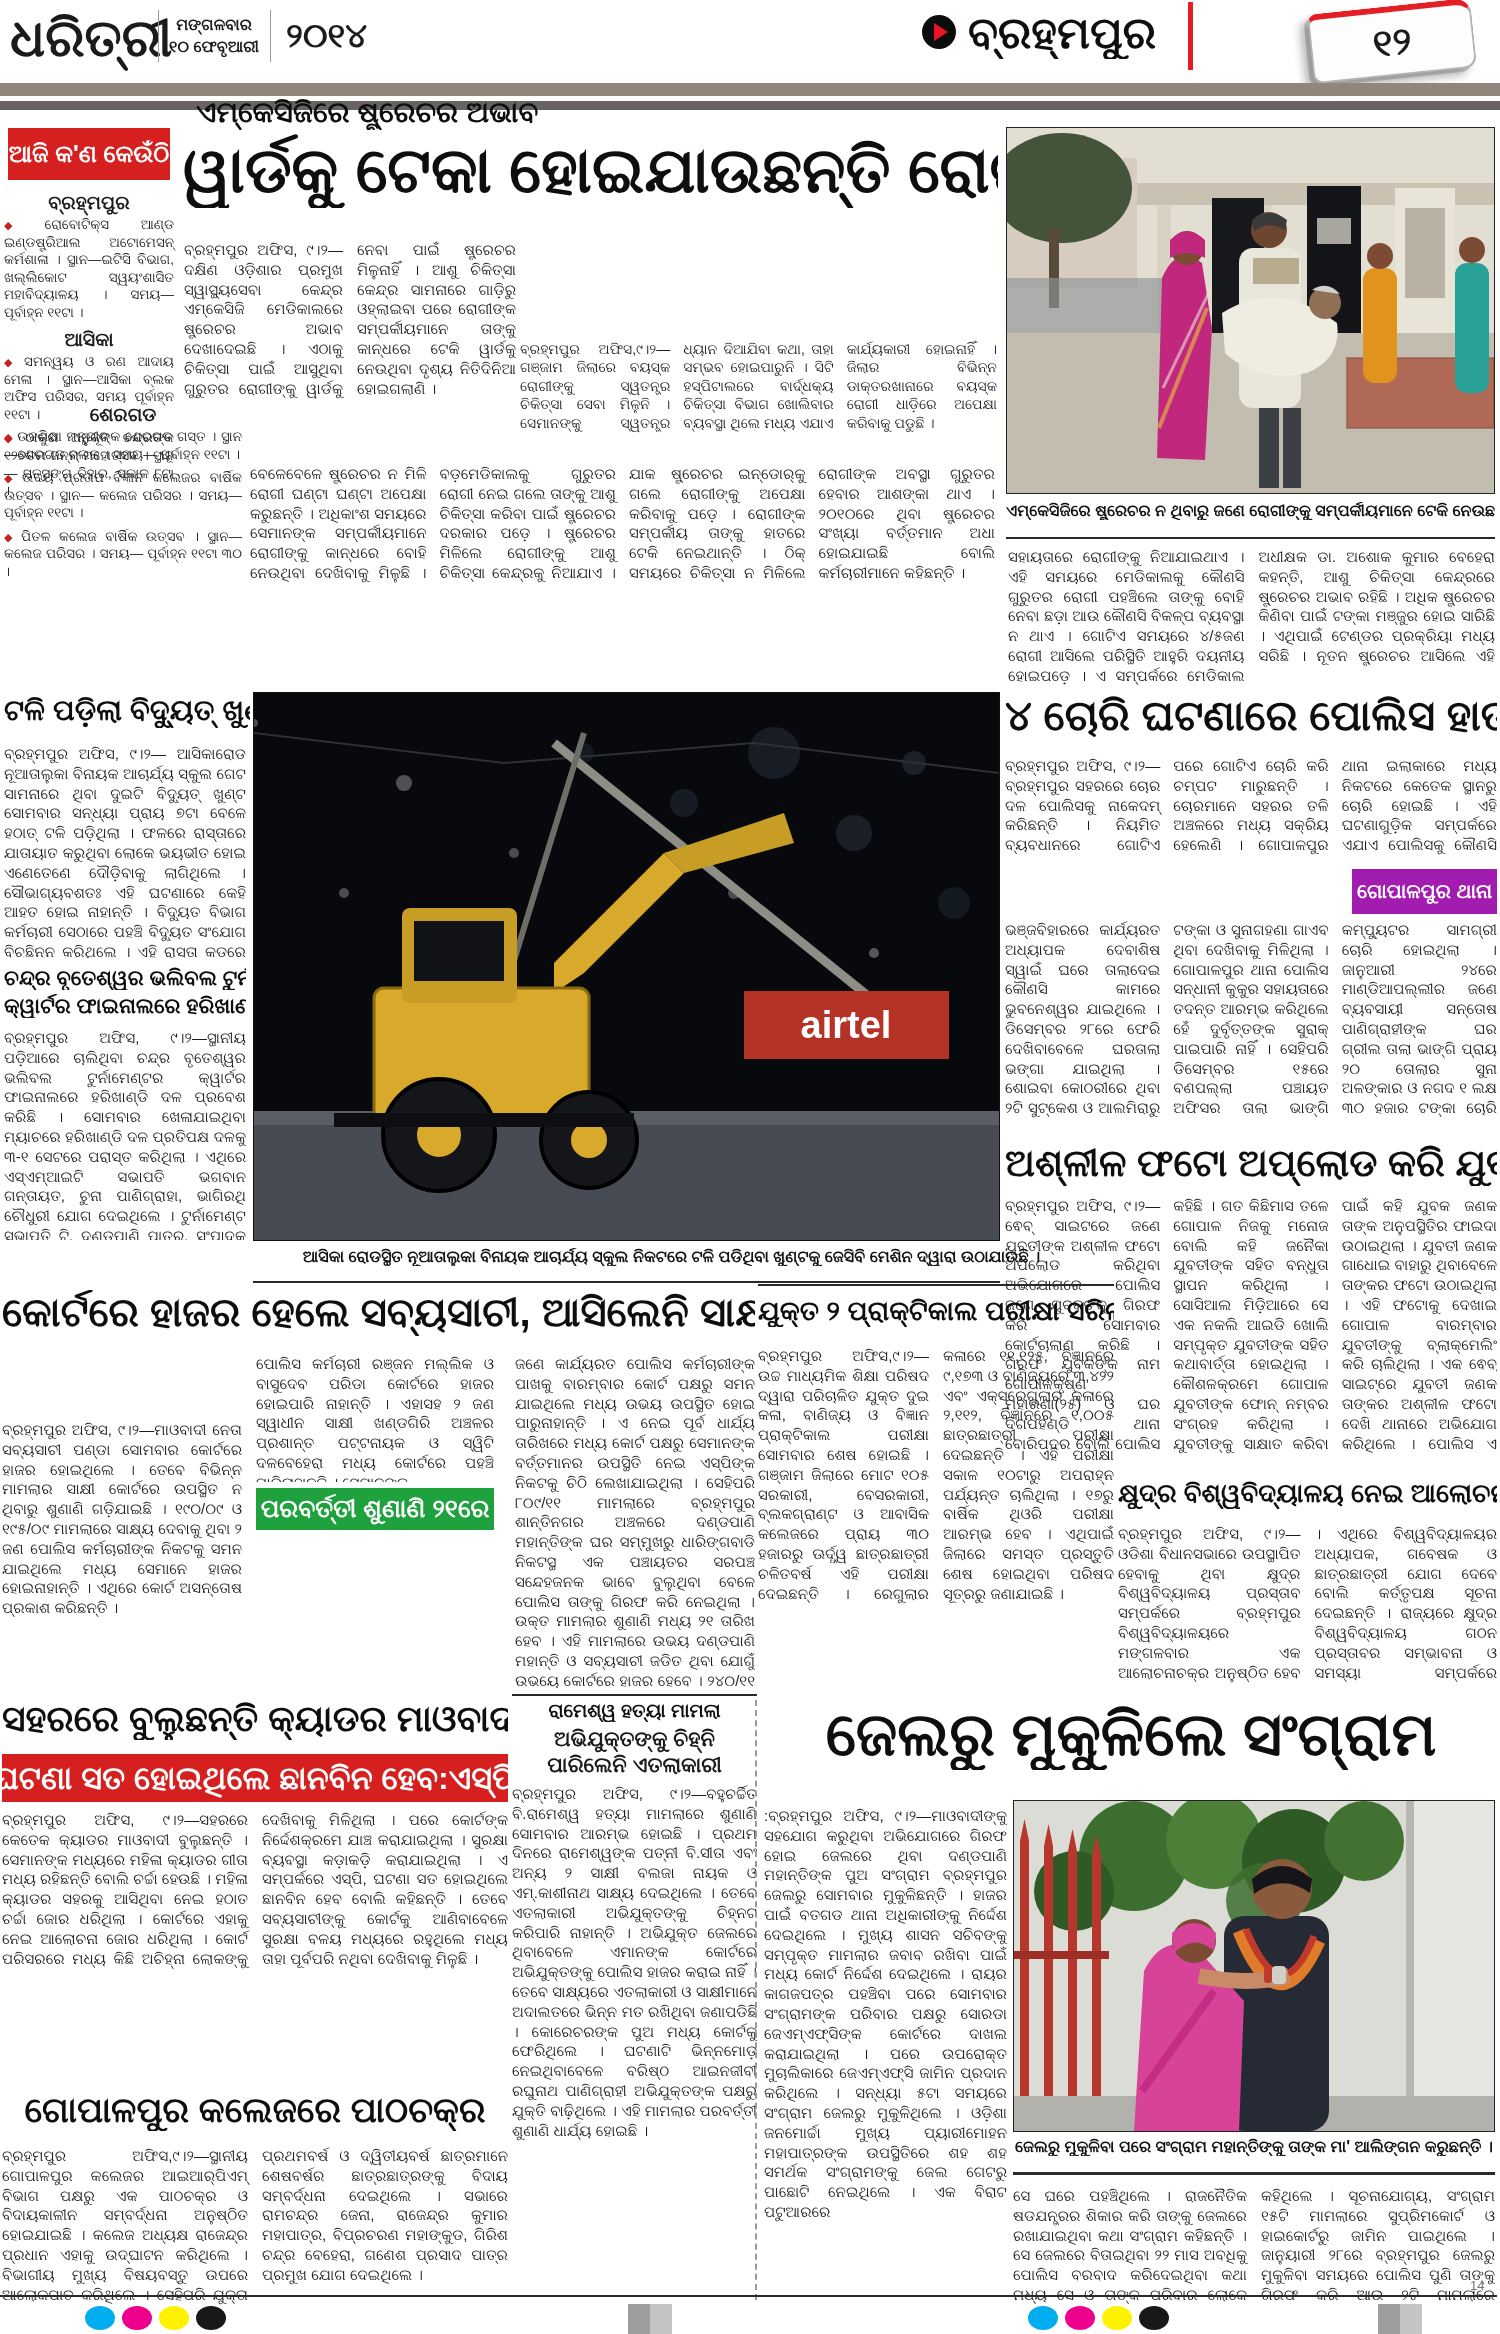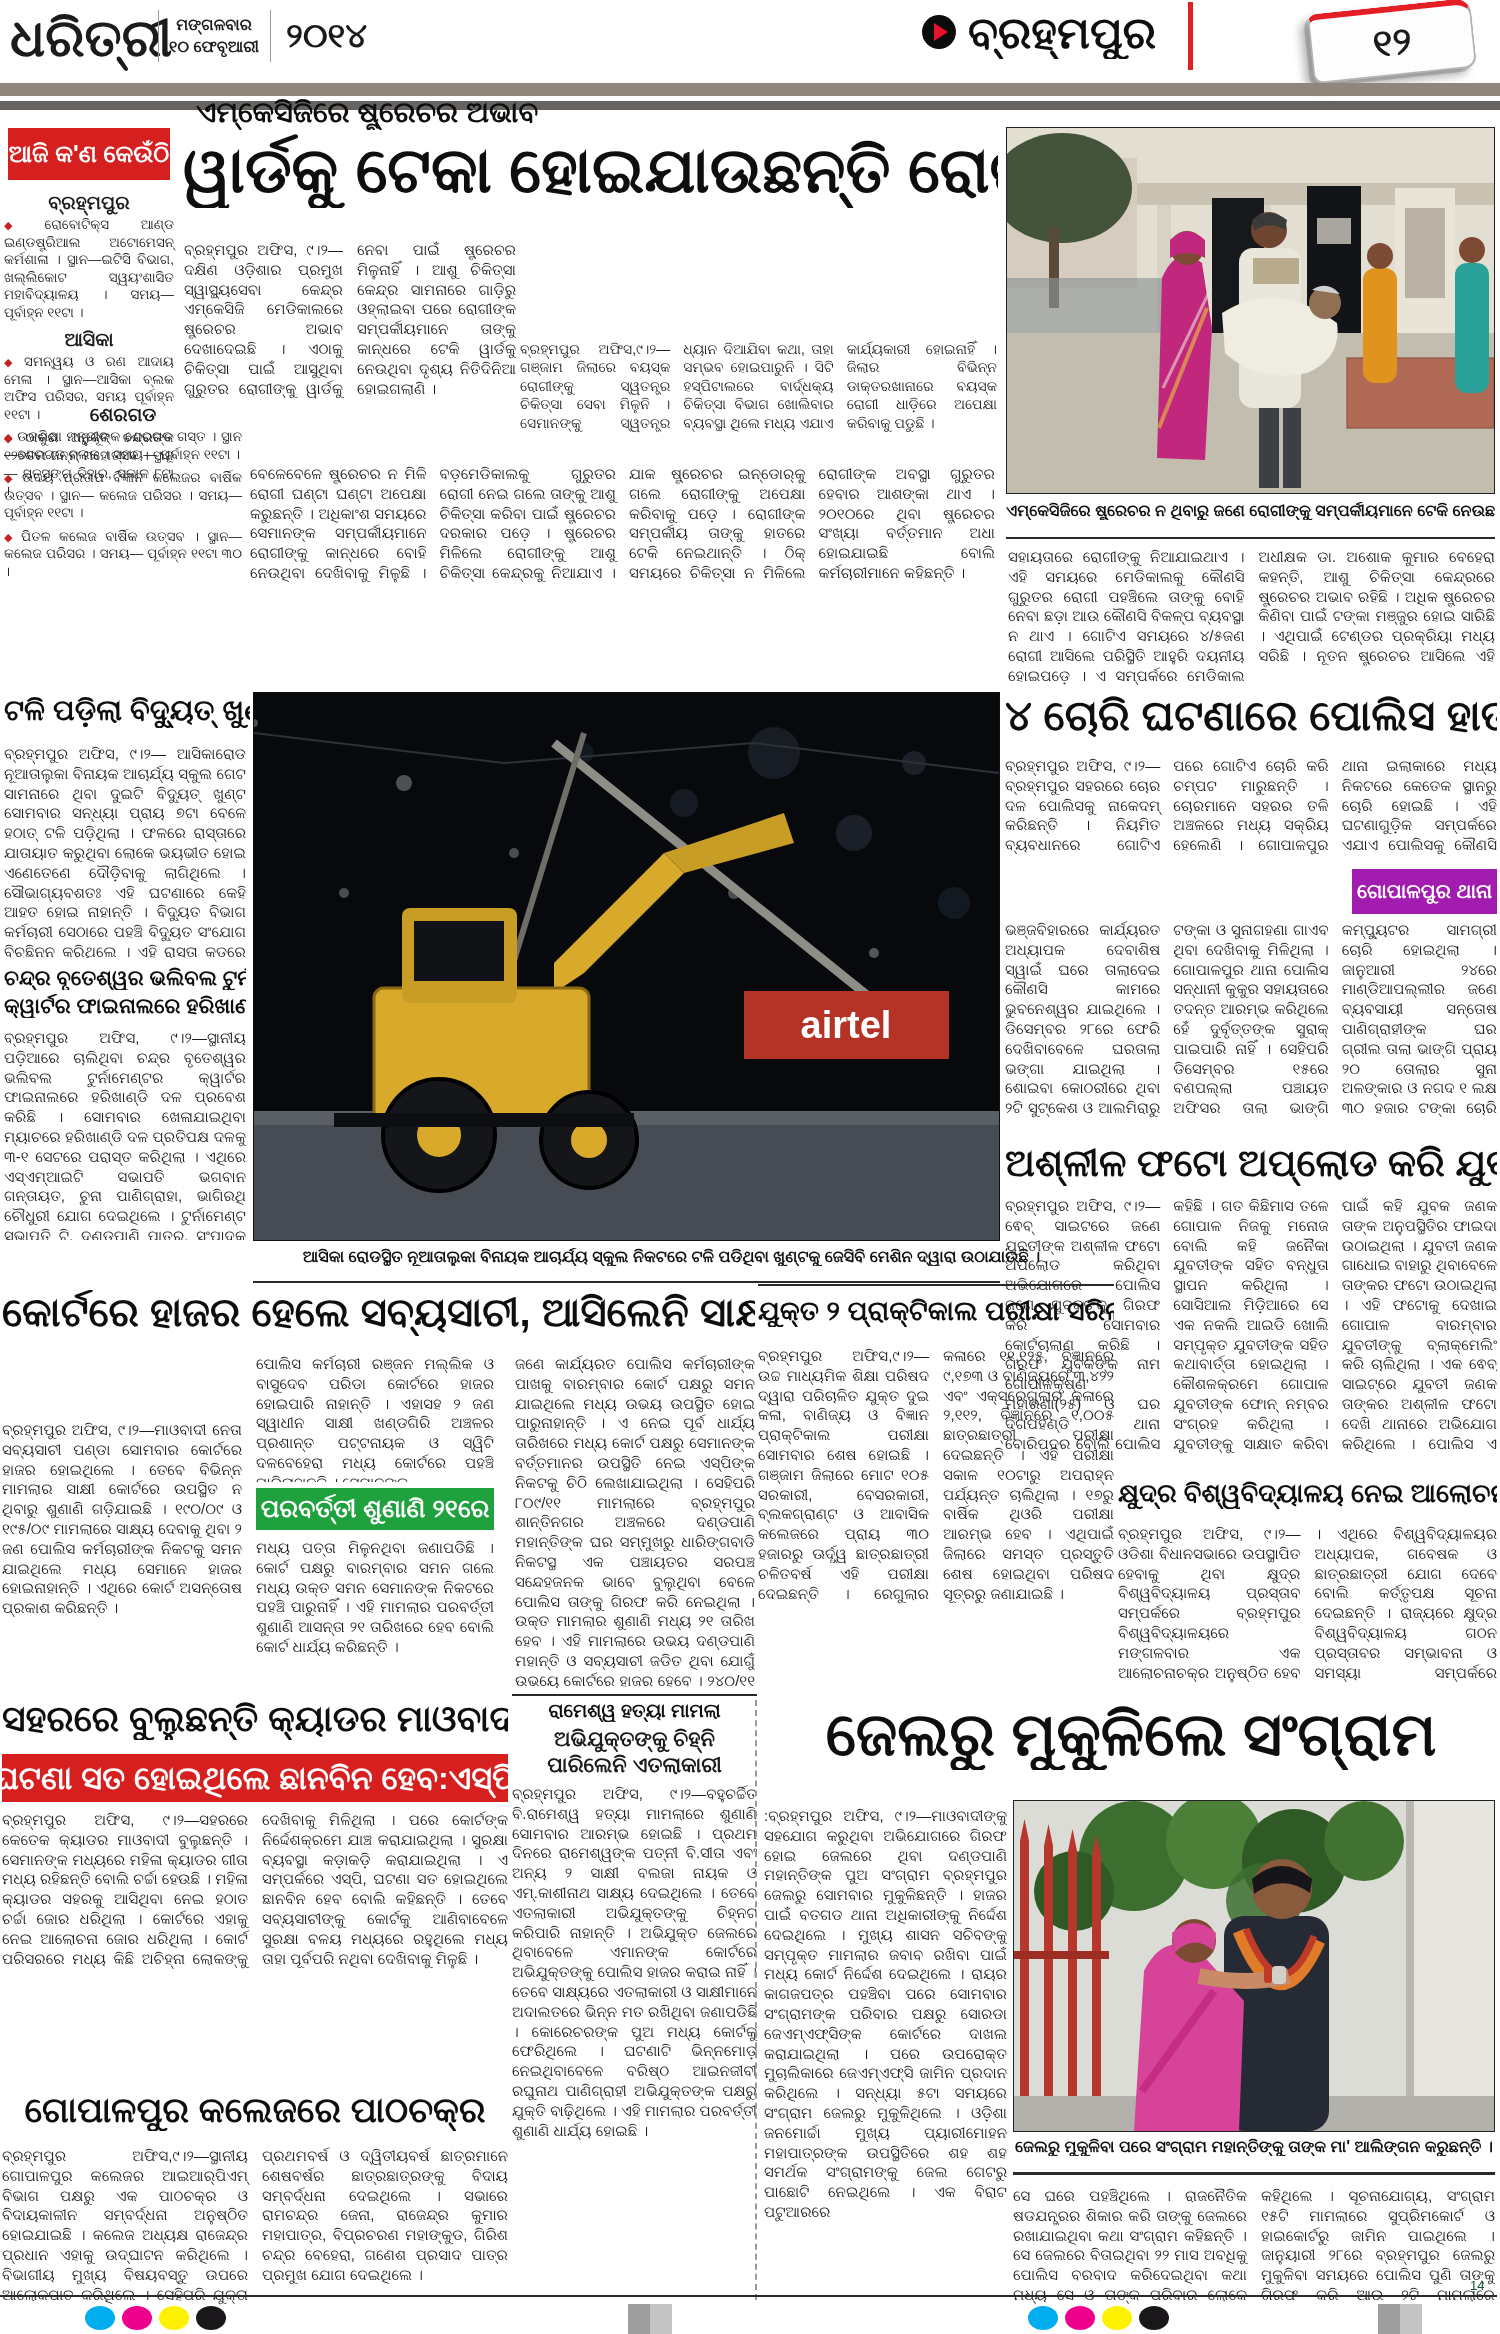--- a/index.html
+++ b/index.html
@@ -180,21 +180,20 @@
   <div class="abs hl" style="left:1005px;top:1142px;width:492px;font-size:38px;">ଅଶ୍ଳୀଳ ଫଟୋ ଅପ୍‌ଲୋଡ କରି ଯୁବକ ଗିରଫ</div>
   <div class="abs bodytxt cols3" style="left:1005px;top:1196px;width:492px;height:276px;">ବ୍ରହ୍ମପୁର ଅଫିସ, ୯।୨—ଵେବ୍ ସାଇଟରେ ଜଣେ ଯୁବତୀଙ୍କ ଅଶ୍ଳୀଳ ଫଟୋ ଅପଲୋଡ କରିଥିବା ଅଭିଯୋଗରେ ପୋଲିସ ଜଣେ ଯୁବକଙ୍କୁ ଗିରଫ କରି ସୋମବାର କୋର୍ଟଚାଲାଣ କରିଛି । ଗିରଫ ଯୁବକଙ୍କ ନାମ ଗୋପାଳକୃଷ୍ଣ ମହାରଣା(୨୫) ଓ ଘର ଦିଗପହଣ୍ଡି ଥାନା ବୋରିପଦର ବୋଲି ପୋଲିସ କହିଛି । ଗତ କିଛିମାସ ତଳେ ଗୋପାଳ ନିଜକୁ ମନୋଜ ବୋଲି କହି ଜନୈକା ଯୁବତୀଙ୍କ ସହିତ ବନ୍ଧୁତା ସ୍ଥାପନ କରିଥିଲା । ସୋସିଆଲ ମିଡ଼ିଆରେ ସେ ଏକ ନକଲି ଆଇଡି ଖୋଲି ସମ୍ପୃକ୍ତ ଯୁବତୀଙ୍କ ସହିତ କଥାବାର୍ତ୍ତା ହୋଇଥିଲା । କୌଶଳକ୍ରମେ ଗୋପାଳ ଯୁବତୀଙ୍କ ଫୋନ୍ ନମ୍ବର ସଂଗ୍ରହ କରିଥିଲା । ଯୁବତୀଙ୍କୁ ସାକ୍ଷାତ କରିବା ପାଇଁ କହି ଯୁବକ ଜଣକ ତାଙ୍କ ଅନୁପସ୍ଥିତିର ଫାଇଦା ଉଠାଇଥିଲା । ଯୁବତୀ ଜଣକ ଗାଧୋଇ ବାହାରୁ ଥିବାବେଳେ ତାଙ୍କର ଫଟୋ ଉଠାଇଥିଲା । ଏହି ଫଟୋକୁ ଦେଖାଇ ଗୋପାଳ ବାରମ୍ବାର ଯୁବତୀଙ୍କୁ ବ୍ଲାକ୍‌ମେଲିଂ କରି ଚାଲିଥିଲା । ଏକ ଵେବ୍ ସାଇଟ୍‌ରେ ଯୁବତୀ ଜଣକ ତାଙ୍କର ଅଶ୍ଳୀଳ ଫଟୋ ଦେଖି ଥାନାରେ ଅଭିଯୋଗ କରିଥିଲେ । ପୋଲିସ ଏ ନେଇ ତନାଘନା ଆରମ୍ଭ କରି ସାଇବର୍ କ୍ରାଇମ୍ ଇନ୍‌ଭେଷ୍ଟିଗେଶନ୍ ୟୁନିଟ୍‌ର ସହାୟତା ନେଇଥିଲା । ଗୋପାଳ ଏହି ଫଟୋ ଅପଲୋଡ କରିଥିବା ନେଇ ପୋଲିସ ଜାଣିବା ପରେ ତାଙ୍କୁ କେସ୍ ନମ୍ବର ୨୨/୧୪ରେ ଗିରଫ କରିଛି ।</div>
 
   <div class="abs hl" style="left:1118px;top:1478px;width:379px;font-size:26px;">କ୍ଷୁଦ୍ର ବିଶ୍ୱବିଦ୍ୟାଳୟ ନେଇ ଆଲୋଚନା ଆଜି</div>
   <div class="abs bodytxt cols2" style="left:1118px;top:1524px;width:379px;height:166px;">ବ୍ରହ୍ମପୁର ଅଫିସ, ୯।୨—ଓଡିଶା ବିଧାନସଭାରେ ଉପସ୍ଥାପିତ ହେବାକୁ ଥିବା କ୍ଷୁଦ୍ର ବିଶ୍ୱବିଦ୍ୟାଳୟ ପ୍ରସ୍ତାବ ସମ୍ପର୍କରେ ବ୍ରହ୍ମପୁର ବିଶ୍ୱବିଦ୍ୟାଳୟରେ ମଙ୍ଗଳବାର ଏକ ଆଲୋଚନାଚକ୍ର ଅନୁଷ୍ଠିତ ହେବ । ଏଥିରେ ବିଶ୍ୱବିଦ୍ୟାଳୟର ଅଧ୍ୟାପକ, ଗବେଷକ ଓ ଛାତ୍ରଛାତ୍ରୀ ଯୋଗ ଦେବେ ବୋଲି କର୍ତ୍ତୃପକ୍ଷ ସୂଚନା ଦେଇଛନ୍ତି । ରାଜ୍ୟରେ କ୍ଷୁଦ୍ର ବିଶ୍ୱବିଦ୍ୟାଳୟ ଗଠନ ପ୍ରସ୍ତାବର ସମ୍ଭାବନା ଓ ସମସ୍ୟା ସମ୍ପର୍କରେ ବିଶେଷଜ୍ଞମାନେ ମତ ରଖିବେ ବୋଲି ଜଣାଯାଇଛି ।</div>
 
   <div class="abs hl" style="left:2px;top:1290px;width:753px;font-size:40px;">କୋର୍ଟରେ ହାଜର ହେଲେ ସବ୍ୟସାଚୀ, ଆସିଲେନି ସାକ୍ଷୀ</div>
   <div class="abs bodytxt" style="left:2px;top:1420px;width:240px;height:336px;">ବ୍ରହ୍ମପୁର ଅଫିସ, ୯।୨—ମାଓବାଦୀ ନେତା ସବ୍ୟସାଚୀ ପଣ୍ଡା ସୋମବାର କୋର୍ଟରେ ହାଜର ହୋଇଥିଲେ । ତେବେ ବିଭିନ୍ନ ମାମଲାର ସାକ୍ଷୀ କୋର୍ଟରେ ଉପସ୍ଥିତ ନ ଥିବାରୁ ଶୁଣାଣି ଗଡ଼ିଯାଇଛି । ୧୯୦/୦୯ ଓ ୧୯୫/୦୯ ମାମଲାରେ ସାକ୍ଷ୍ୟ ଦେବାକୁ ଥିବା ୨ ଜଣ ପୋଲିସ କର୍ମଚାରୀଙ୍କ ନିକଟକୁ ସମନ ଯାଇଥିଲେ ମଧ୍ୟ ସେମାନେ ହାଜର ହୋଇନାହାନ୍ତି । ଏଥିରେ କୋର୍ଟ ଅସନ୍ତୋଷ ପ୍ରକାଶ କରିଛନ୍ତି ।</div>
   <div class="abs bodytxt" style="left:256px;top:1354px;width:238px;height:128px;">ପୋଲିସ କର୍ମଚାରୀ ରଞ୍ଜନ ମଲ୍ଲିକ ଓ ବାସୁଦେବ ପରିଡା କୋର୍ଟରେ ହାଜର ହୋଇପାରି ନାହାନ୍ତି । ଏହାସହ ୨ ଜଣ ସ୍ୱାଧୀନ ସାକ୍ଷୀ ଖଣ୍ଡଗିରି ଅଞ୍ଚଳର ପ୍ରଶାନ୍ତ ପଟ୍ଟନାୟକ ଓ ସ୍ୱିଟି ଦଳବେହେରା ମଧ୍ୟ କୋର୍ଟରେ ପହଞ୍ଚି ପାରିନାହାନ୍ତି । ସେମାନଙ୍କ</div>
   <div class="abs boxlabel" style="left:256px;top:1488px;width:238px;height:42px;background:#1fa23e;font-size:25px;">ପରବର୍ତ୍ତୀ ଶୁଣାଣି ୨୧ରେ</div>
-  <div class="abs bodytxt" style="left:256px;top:1538px;width:238px;height:152px;">ମଧ୍ୟ ପତ୍ତା ମିଳୁନଥିବା ଜଣାପଡିଛି । କୋର୍ଟ ପକ୍ଷରୁ ବାରମ୍ବାର ସମନ ଗଲେ ମଧ୍ୟ ଉକ୍ତ ସମନ ସେମାନଙ୍କ ନିକଟରେ ପହଞ୍ଚି ପାରୁନାହିଁ । ଏହି ମାମଲାର ପରବର୍ତ୍ତୀ ଶୁଣାଣି ଆସନ୍ତା ୨୧ ତାରିଖରେ ହେବ ବୋଲି କୋର୍ଟ ଧାର୍ଯ୍ୟ କରିଛନ୍ତି ।</div>
   <div class="abs bodytxt" style="left:515px;top:1354px;width:240px;height:336px;">ଜଣେ କାର୍ଯ୍ୟରତ ପୋଲିସ କର୍ମଚାରୀଙ୍କ ପାଖକୁ ବାରମ୍ବାର କୋର୍ଟ ପକ୍ଷରୁ ସମନ ଯାଇଥିଲେ ମଧ୍ୟ ଉଭୟ ଉପସ୍ଥିତ ହୋଇ ପାରୁନାହାନ୍ତି । ଏ ନେଇ ପୂର୍ବ ଧାର୍ଯ୍ୟ ତାରିଖରେ ମଧ୍ୟ କୋର୍ଟ ପକ୍ଷରୁ ସେମାନଙ୍କ ବର୍ତ୍ତମାନର ଉପସ୍ଥିତି ନେଇ ଏସ୍‌ପିଙ୍କ ନିକଟକୁ ଚିଠି ଲେଖାଯାଇଥିଲା । ସେହିପରି ୮୦୯/୧୧ ମାମଲାରେ ବ୍ରହ୍ମପୁର ଶାନ୍ତିନଗର ଅଞ୍ଚଳରେ ଦଣ୍ଡପାଣି ମହାନ୍ତିଙ୍କ ଘର ସମ୍ମୁଖରୁ ଧାରିଙ୍ଗବାଡି ନିକଟସ୍ଥ ଏକ ପଞ୍ଚାୟତର ସରପଞ୍ଚ ସନ୍ଦେହଜନକ ଭାବେ ବୁଲୁଥିବା ବେଳେ ପୋଲିସ ତାଙ୍କୁ ଗିରଫ କରି ନେଇଥିଲା । ଉକ୍ତ ମାମଲାର ଶୁଣାଣି ମଧ୍ୟ ୨୧ ତାରିଖ ହେବ । ଏହି ମାମଲାରେ ଉଭୟ ଦଣ୍ଡପାଣି ମହାନ୍ତି ଓ ସବ୍ୟସାଚୀ ଜଡିତ ଥିବା ଯୋଗୁଁ ଉଭୟେ କୋର୍ଟରେ ହାଜର ହେବେ । ୨୪୦/୧୧ ମାମଲାରେ ସାକ୍ଷୀ ବାରମ୍ବାର ଅନୁପସ୍ଥିତ ରହୁଥିବାରୁ କୋର୍ଟ ପକ୍ଷରୁ ସାକ୍ଷୀମାନଙ୍କୁ ଯୋଗାଯୋଗ କରାଯାଉଛି ।</div>
 
   <div class="abs rule" style="left:758px;top:1284px;width:356px;height:2px;"></div>
   <div class="abs hl centered" style="left:758px;top:1296px;width:356px;font-size:27px;">ଯୁକ୍ତ ୨ ପ୍ରାକ୍ଟିକାଲ ପରୀକ୍ଷା ସରିଲା</div>
   <div class="abs bodytxt cols2" style="left:758px;top:1346px;width:356px;height:344px;">ବ୍ରହ୍ମପୁର ଅଫିସ,୯।୨— ଉଚ୍ଚ ମାଧ୍ୟମିକ ଶିକ୍ଷା ପରିଷଦ ଦ୍ୱାରା ପରିଚାଳିତ ଯୁକ୍ତ ଦୁଇ କଳା, ବାଣିଜ୍ୟ ଓ ବିଜ୍ଞାନ ପ୍ରାକ୍ଟିକାଲ ପରୀକ୍ଷା ସୋମବାର ଶେଷ ହୋଇଛି । ଗଞ୍ଜାମ ଜିଲାରେ ମୋଟ ୧୦୫ ସରକାରୀ, ବେସରକାରୀ, ବ୍ଲକଗ୍ରାଣ୍ଟ ଓ ଆବାସିକ କଲେଜରେ ପ୍ରାୟ ୩୦ ହଜାରରୁ ଊର୍ଦ୍ଧ୍ୱ ଛାତ୍ରଛାତ୍ରୀ ଚଳିତବର୍ଷ ଏହି ପରୀକ୍ଷା ଦେଇଛନ୍ତି । ରେଗୁଲାର କଳାରେ ୧୧,୧୨୫, ବିଜ୍ଞାନରେ ୯,୧୭୩ ଓ ବାଣିଜ୍ୟରେ ୩,୪୨୨ ଏବଂ ଏକ୍ସରେଗୁଲାର କଳାରେ ୨,୧୧୨, ବିଜ୍ଞାନରେ ୧,୦୦୫ ଛାତ୍ରଛାତ୍ରୀ ପରୀକ୍ଷା ଦେଇଛନ୍ତି । ଏହି ପରୀକ୍ଷା ସକାଳ ୧୦ଟାରୁ ଅପରାହ୍ନ ପର୍ଯ୍ୟନ୍ତ ଚାଲିଥିଲା । ୧୭ରୁ ବାର୍ଷିକ ଥିଓରି ପରୀକ୍ଷା ଆରମ୍ଭ ହେବ । ଏଥିପାଇଁ ଜିଲାରେ ସମସ୍ତ ପ୍ରସ୍ତୁତି ଶେଷ ହୋଇଥିବା ପରିଷଦ ସୂତ୍ରରୁ ଜଣାଯାଇଛି ।</div>
 
   <div class="abs hl" style="left:2px;top:1698px;width:506px;font-size:36px;">ସହରରେ ବୁଲୁଛନ୍ତି କ୍ୟାଡର ମାଓବାଦୀ ଗୀତା</div>
   <div class="abs boxlabel" style="left:2px;top:1754px;width:506px;height:48px;background:#d6201f;font-size:32px;">ଘଟଣା ସତ ହୋଇଥିଲେ ଛାନବିନ ହେବ:ଏସ୍‌ପି</div>
   <div class="abs bodytxt cols2" style="left:2px;top:1810px;width:506px;height:274px;">ବ୍ରହ୍ମପୁର ଅଫିସ, ୯।୨—ସହରରେ କେତେକ କ୍ୟାଡର ମାଓବାଦୀ ବୁଲୁଛନ୍ତି । ସେମାନଙ୍କ ମଧ୍ୟରେ ମହିଳା କ୍ୟାଡର ଗୀତା ମଧ୍ୟ ରହିଛନ୍ତି ବୋଲି ଚର୍ଚ୍ଚା ହେଉଛି । ମହିଳା କ୍ୟାଡର ସହରକୁ ଆସିଥିବା ନେଇ ହଠାତ ଚର୍ଚ୍ଚା ଜୋର ଧରିଥିଲା । କୋର୍ଟରେ ଏହାକୁ ନେଇ ଆଲୋଚନା ଜୋର ଧରିଥିଲା । କୋର୍ଟ ପରିସରରେ ମଧ୍ୟ କିଛି ଅଚିହ୍ନା ଲୋକଙ୍କୁ ଦେଖିବାକୁ ମିଳିଥିଲା । ପରେ କୋର୍ଟଙ୍କ ନିର୍ଦ୍ଦେଶକ୍ରମେ ଯାଞ୍ଚ କରାଯାଇଥିଲା । ସୁରକ୍ଷା ବ୍ୟବସ୍ଥା କଡ଼ାକଡ଼ି କରାଯାଇଥିଲା । ଏ ସମ୍ପର୍କରେ ଏସ୍‌ପି, ଘଟଣା ସତ ହୋଇଥିଲେ ଛାନବିନ ହେବ ବୋଲି କହିଛନ୍ତି । ତେବେ ସବ୍ୟସାଚୀଙ୍କୁ କୋର୍ଟକୁ ଆଣିବାବେଳେ ସୁରକ୍ଷା ବଳୟ ମଧ୍ୟରେ ରହୁଥିଲେ ମଧ୍ୟ ତାହା ପୂର୍ବପରି ନଥିବା ଦେଖିବାକୁ ମିଳୁଛି ।</div>
 
@@ -248,21 +247,21 @@
         <path d="M185 175 Q235 185 275 175" stroke="#c98a68" stroke-width="16" fill="none"></path>
         <rect x="258" y="165" width="14" height="18" rx="4" fill="#d0cfc8"></rect>
           <rect x="250" y="166" width="8" height="16" rx="3" fill="#c03a2a"></rect>
       </g>
     </svg>
   </div>
   <div class="abs caption" style="left:1013px;top:2138px;width:482px;">ଜେଲରୁ ମୁକୁଳିବା ପରେ ସଂଗ୍ରାମ ମହାନ୍ତିଙ୍କୁ ତାଙ୍କ ମା' ଆଲିଙ୍ଗନ କରୁଛନ୍ତି ।</div>
   <div class="abs rule" style="left:1013px;top:2172px;width:482px;height:3px;"></div>
   <div class="abs bodytxt cols2" style="left:1013px;top:2186px;width:482px;height:124px;">ସେ ଘରେ ପହଞ୍ଚିଥିଲେ । ରାଜନୈତିକ ଷଡଯନ୍ତ୍ରର ଶିକାର କରି ତାଙ୍କୁ ଜେଲରେ ରଖାଯାଇଥିବା କଥା ସଂଗ୍ରାମ କହିଛନ୍ତି । ସେ ଜେଲରେ ବିତାଇଥିବା ୨୨ ମାସ ଅବଧିକୁ ପୋଲିସ ବରବାଦ କରିଦେଇଥିବା କଥା ମଧ୍ୟ ସେ ଓ ତାଙ୍କ ପରିବାର ଲୋକେ କହିଥିଲେ । ସୂଚନାଯୋଗ୍ୟ, ସଂଗ୍ରାମ ୧୫ଟି ମାମଲାରେ ସୁପ୍ରିମକୋର୍ଟ ଓ ହାଇକୋର୍ଟରୁ ଜାମିନ ପାଇଥିଲେ । ଜାନୁୟାରୀ ୨୮ରେ ବ୍ରହ୍ମପୁର ଜେଲରୁ ମୁକୁଳିବା ସମୟରେ ପୋଲିସ ପୁଣି ତାଙ୍କୁ ଗିରଫ କରି ଆଉ ୨ଟି ମାମଲାରେ ସମ୍ପୃକ୍ତ ଥିବା ଦର୍ଶାଇ ଗିରଫ କରିଥିଲା । ଏହାର ପ୍ରତିବାଦରେ ସଂଗ୍ରାମଙ୍କ ମା ସୁପ୍ରିମକୋର୍ଟଙ୍କ ଦ୍ୱାରସ୍ଥ ହୋଇଥିଲେ ।</div>
 
-  <div class="abs" style="left:1470px;top:2278px;font-size:13px;color:#14532d;">14</div>
+  <div class="abs" style="left:1470px;top:2278px;font-size:13px;color:#737373;">14</div>
   <div class="abs rule" style="left:0;top:2295px;width:1497px;height:2px;"></div>
 
   <div class="abs" style="left:85px;top:2306px;width:160px;height:26px;">
     <div class="mark" style="left:0;width:30px;height:24px;background:#00aeef;"></div>
     <div class="mark" style="left:37px;width:30px;height:24px;background:#ec008c;"></div>
     <div class="mark" style="left:74px;width:30px;height:24px;background:#fff200;"></div>
     <div class="mark" style="left:111px;width:30px;height:24px;background:#1a171b;"></div>
   </div>
   <div class="abs" style="left:628px;top:2304px;width:46px;height:30px;">
     <div class="abs" style="left:0;width:22px;height:30px;background:#9e9e9e;"></div>

